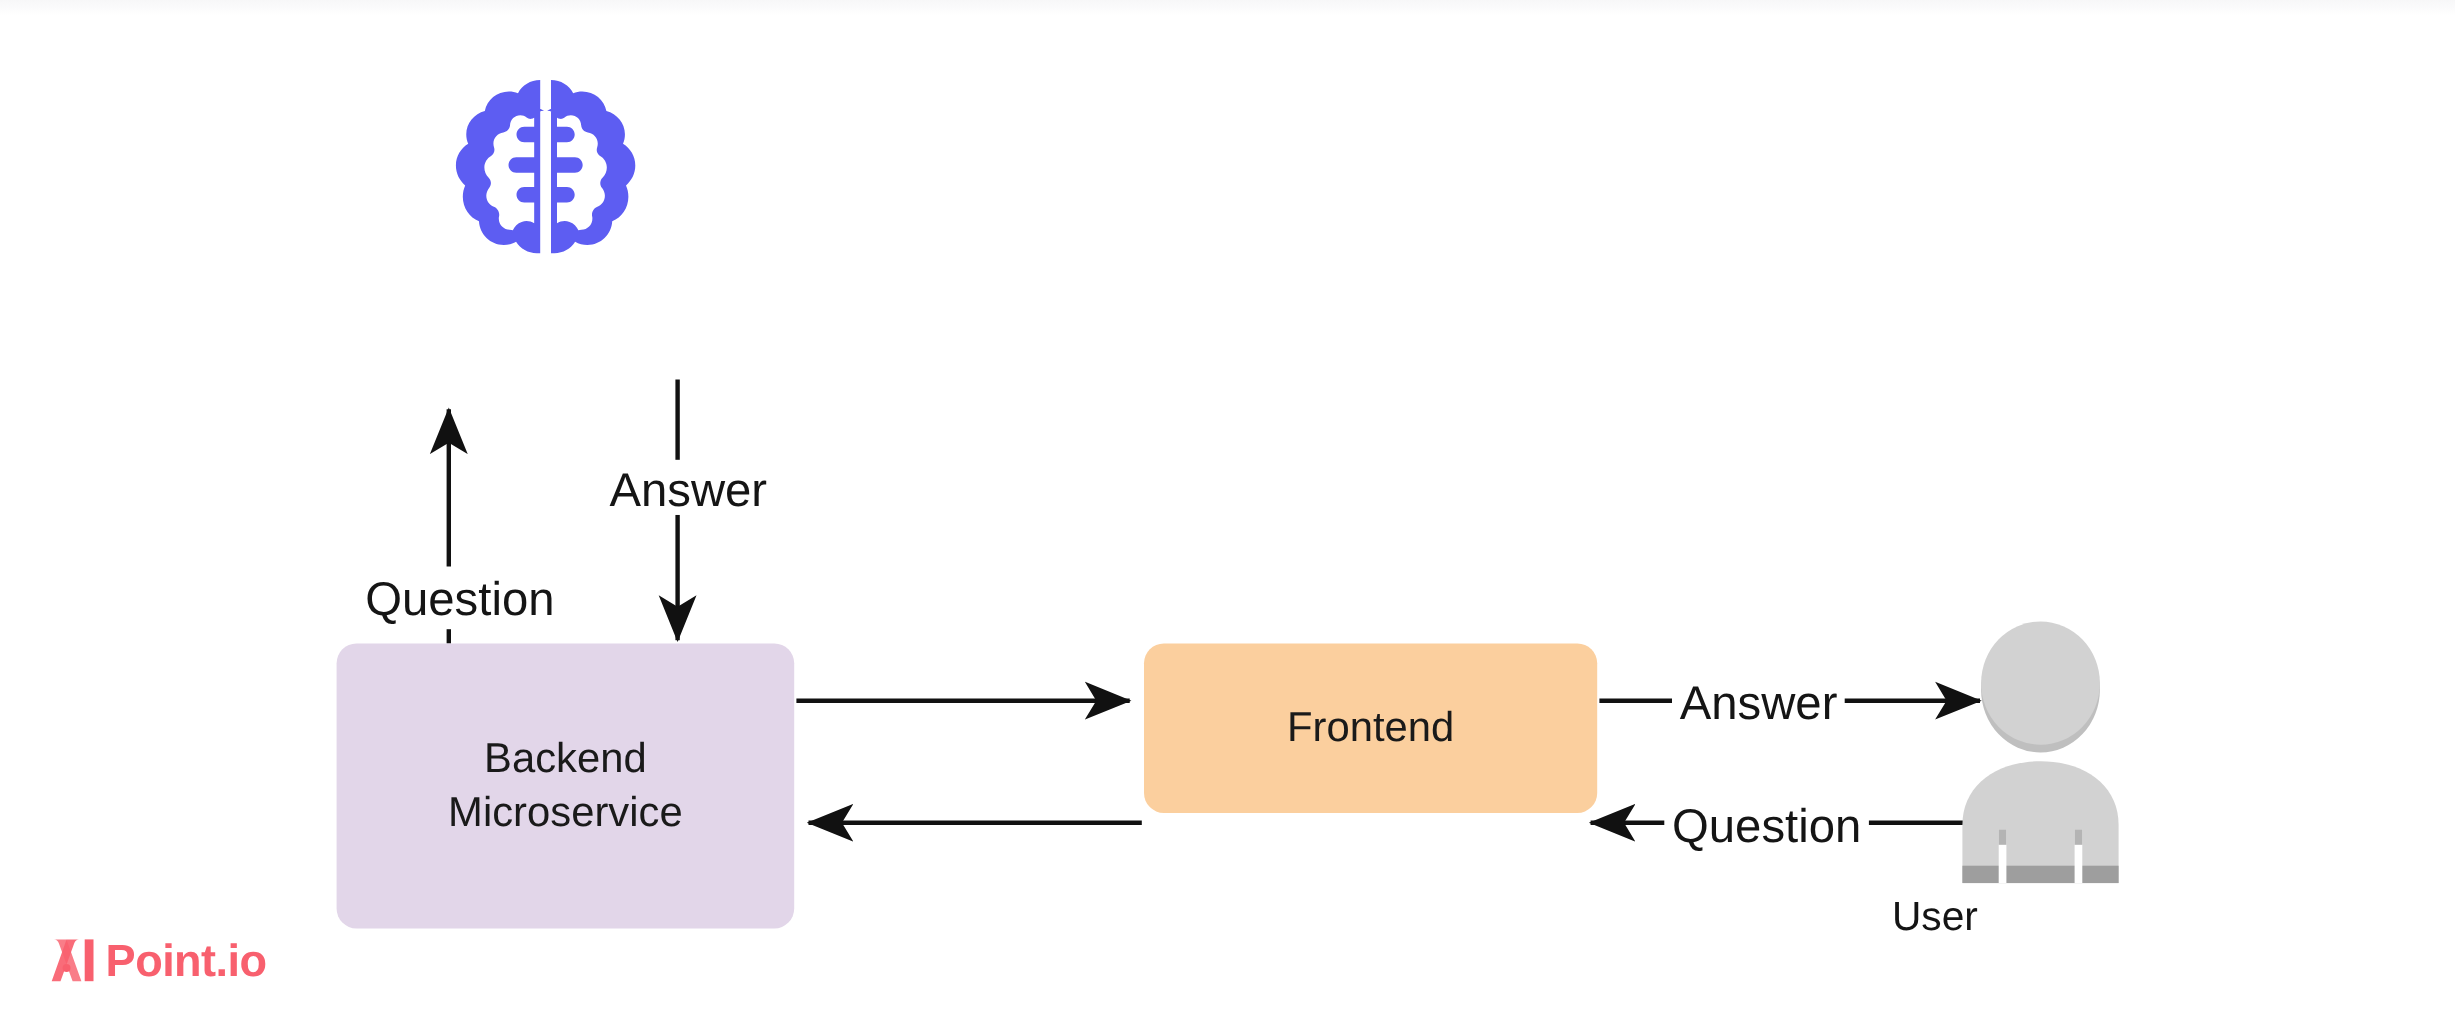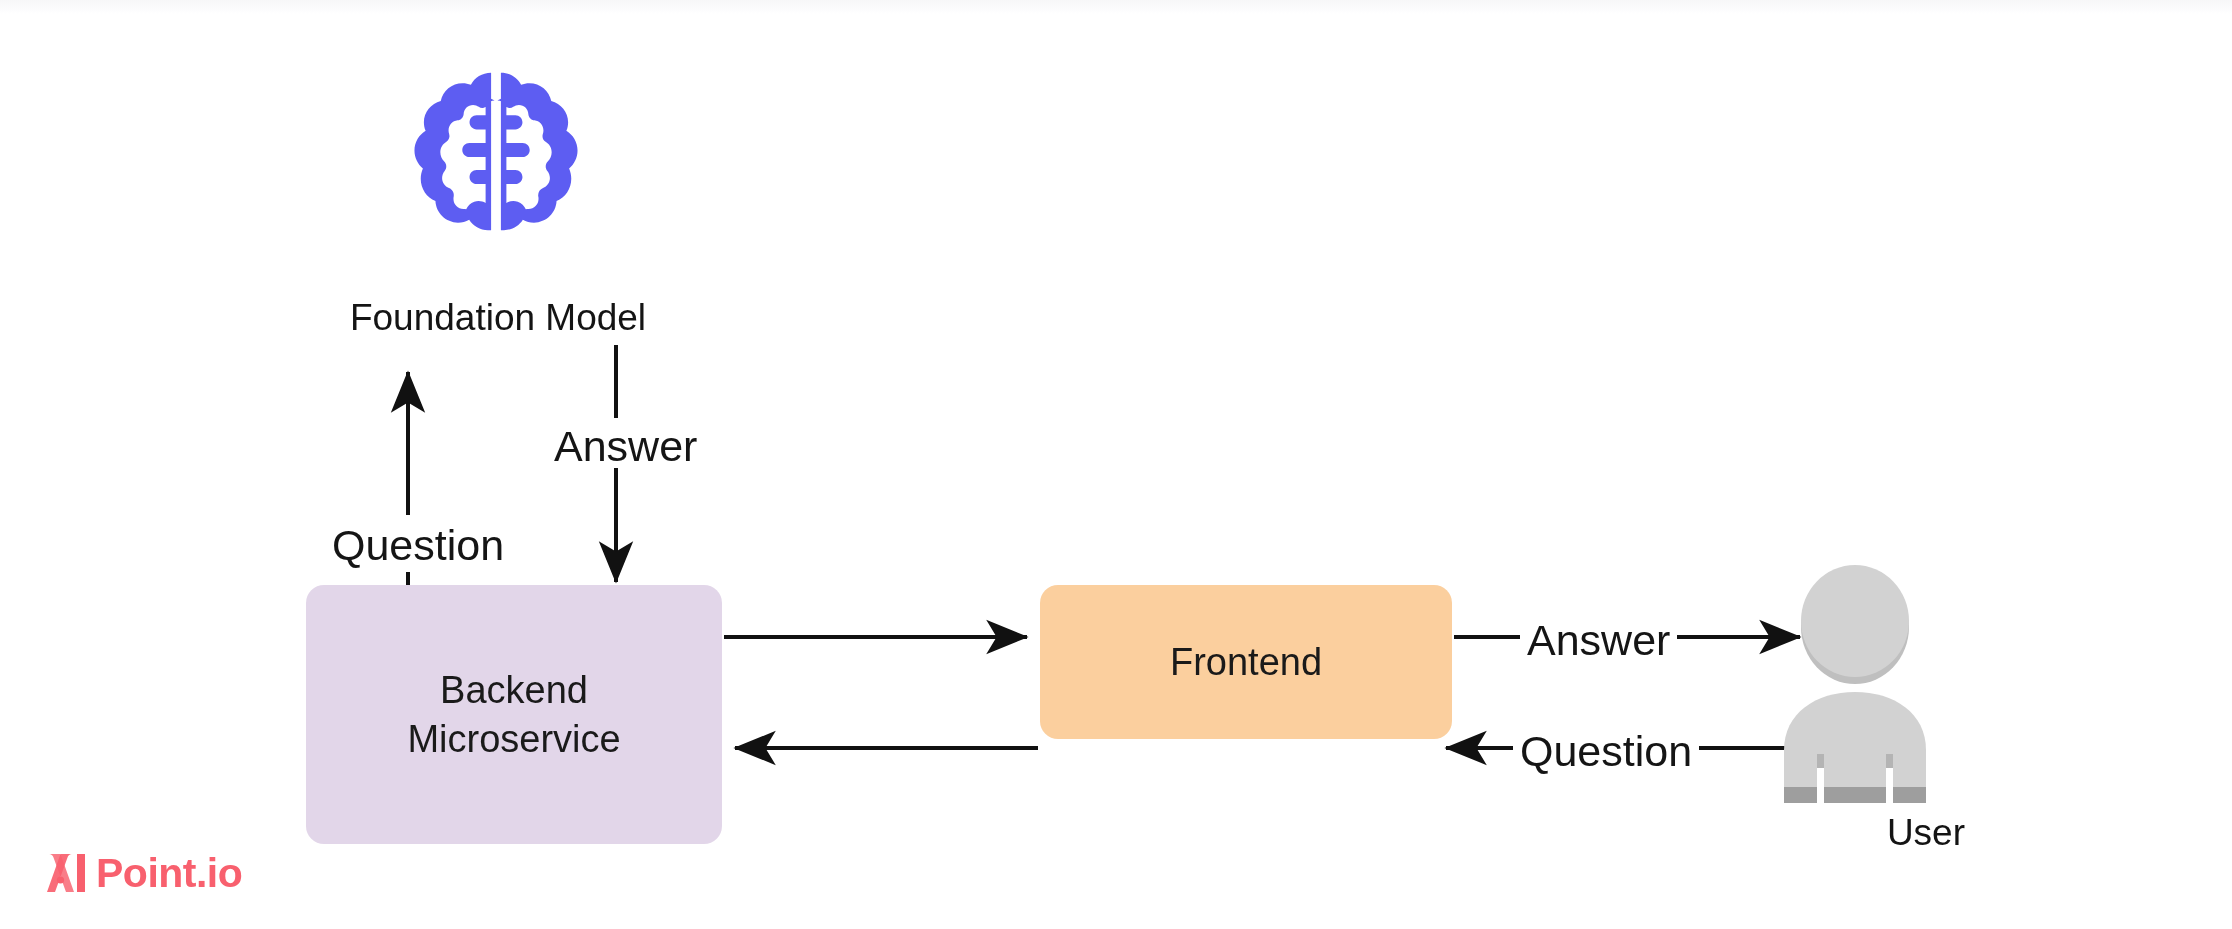--- a/index.html
+++ b/index.html
@@ -146,21 +146,20 @@
     </g>
   </svg>
 
   <svg id="brain-icon" viewBox="0 0 100 100">
     <path fill="#5d5df2" d="M47.5 6.5c-4.6 0-8.4 2.5-10.3 6.1-1.3-.5-2.7-.8-4.2-.8-5.6 0-10.2 3.9-11.2 9.1-4.9 1.3-8.6 5.6-8.6 10.8 0 1.6.3 3.1.9 4.4-3.4 2.1-5.7 5.8-5.7 10.1 0 3.7 1.7 7 4.3 9.2-.7 1.6-1.1 3.3-1.1 5.2 0 5.2 3.1 9.6 7.5 11.4.3 6.1 5.3 11 11.5 11 2.1 0 4-.5 5.7-1.5 2 3.2 5.6 5.3 9.6 5.3h1.6V6.5h-1.6z
              M44.7 18.4v9.8h-4.6c-2 0-3.6 1.6-3.6 3.6s1.6 3.6 3.6 3.6h4.6v6.9h-8.3c-2 0-3.6 1.6-3.6 3.6s1.6 3.6 3.6 3.6h8.3v6.6h-4.6c-2 0-3.6 1.6-3.6 3.6s1.6 3.6 3.6 3.6h4.6v9.6c-1.7-1-3.8-1.3-5.8-.6-1.9.6-3.4 2.1-4.1 3.9-.4-.1-.9-.2-1.4-.2-2.8 0-5.1-2.3-5.1-5.1 0-.4 0-.8.1-1.1.4-1.9-.6-3.8-2.4-4.5-2.1-.8-3.5-2.8-3.5-5.1 0-1.3.5-2.6 1.3-3.6 1.2-1.4 1.1-3.5-.2-4.8-1.3-1.2-2-2.9-2-4.7 0-2.3 1.2-4.3 3.1-5.4 1.3-.8 1.9-2.4 1.4-3.9-.2-.6-.3-1.2-.3-1.8 0-2.7 2-4.9 4.6-5.2 1.7-.2 3-1.6 3.1-3.3.1-2.6 2.2-4.6 4.8-4.6 1.1 0 2.1.4 2.9 1 .6.5 1.4.7 2.2.6.9-.1 1.7-.7 2.1-1.5.7-1.4 2.1-2.3 3.7-2.3h.1z"></path>
     <path fill="#5d5df2" d="M52.5 6.5c4.6 0 8.4 2.5 10.3 6.1 1.3-.5 2.7-.8 4.2-.8 5.6 0 10.2 3.9 11.2 9.1 4.9 1.3 8.6 5.6 8.6 10.8 0 1.6-.3 3.1-.9 4.4 3.4 2.1 5.7 5.8 5.7 10.1 0 3.7-1.7 7-4.3 9.2.7 1.6 1.1 3.3 1.1 5.2 0 5.2-3.1 9.6-7.5 11.4-.3 6.1-5.3 11-11.5 11-2.1 0-4-.5-5.7-1.5-2 3.2-5.6 5.3-9.6 5.3h-1.6V6.5h1.6z
              M55.3 18.4v9.8h4.6c2 0 3.6 1.6 3.6 3.6s-1.6 3.6-3.6 3.6h-4.6v6.9h8.3c2 0 3.6 1.6 3.6 3.6s-1.6 3.6-3.6 3.6h-8.3v6.6h4.6c2 0 3.6 1.6 3.6 3.6s-1.6 3.6-3.6 3.6h-4.6v9.6c1.7-1 3.8-1.3 5.8-.6 1.9.6 3.4 2.1 4.1 3.9.4-.1.9-.2 1.4-.2 2.8 0 5.1-2.3 5.1-5.1 0-.4 0-.8-.1-1.1-.4-1.9.6-3.8 2.4-4.5 2.1-.8 3.5-2.8 3.5-5.1 0-1.3-.5-2.6-1.3-3.6-1.2-1.4-1.1-3.5.2-4.8 1.3-1.2 2-2.9 2-4.7 0-2.3-1.2-4.3-3.1-5.4-1.3-.8-1.9-2.4-1.4-3.9.2-.6.3-1.2.3-1.8 0-2.7-2-4.9-4.6-5.2-1.7-.2-3-1.6-3.1-3.3-.1-2.6-2.2-4.6-4.8-4.6-1.1 0-2.1.4-2.9 1-.6.5-1.4.7-2.2.6-.9-.1-1.7-.7-2.1-1.5-.7-1.4-2.1-2.3-3.7-2.3h-.1z"></path>
   </svg>
 
-  <div class="node-caption" id="foundation-model-caption" style="left:338px; top:297px; width:320px;">Foundation Model</div>
 
   <div class="flow-label" style="left:325px; top:524px;">Question</div>
 
   <div class="flow-label" style="left:547px; top:425px;">Answer</div>
 
   <div class="flow-label" style="left:1520px; top:619px;">Answer</div>
 
   <div class="flow-label" style="left:1513px; top:730px;">Question</div>
 
   <div class="node-box" id="backend-box">
@@ -178,21 +177,21 @@
     <ellipse cx="85" cy="69" rx="54" ry="57" fill="#bfbfbf"></ellipse>
     <ellipse cx="85" cy="63" rx="54" ry="56" fill="#d2d2d2"></ellipse>
     <path d="M14 245 L14 192 C14 155 46 134 85 134 C124 134 156 155 156 192 L156 245 Z" fill="#d2d2d2"></path>
     <rect x="14" y="229" width="142" height="16" fill="#9e9e9e"></rect>
     <rect x="47" y="196" width="7" height="49" fill="#ffffff"></rect>
     <rect x="116" y="196" width="7" height="49" fill="#ffffff"></rect>
     <rect x="47" y="196" width="7" height="14" fill="#b4b4b4"></rect>
     <rect x="116" y="196" width="7" height="14" fill="#b4b4b4"></rect>
   </svg>
 
-  <div class="node-caption" id="user-caption" style="left:1745px; top:812px; width:220px;text-align:right;">User</div>
+  <div class="node-caption" id="user-caption" style="left:1649px; top:812px; width:220px;">User</div>
 
   <div id="logo">
     <svg class="logo-mark" width="47" height="40" viewBox="0 0 47 40">
       <path d="M16.5 1 L30 39 L22 39 L9.5 4.5 C8.9 2.2 7.1 1 5.2 1 Z" fill="#f8606e" opacity="0.82"></path>
       <path d="M16.5 1 L3 39 L11 39 L23.5 4.5 C24.1 2.2 25.9 1 27.8 1 Z" fill="#f8606e" opacity="0.92"></path>
       <circle cx="16.5" cy="27" r="3.6" fill="#f8606e"></circle>
       <rect x="33" y="1" width="8" height="38" fill="#f8606e"></rect>
     </svg>
     <span class="logo-text">Point.io</span>
   </div>

